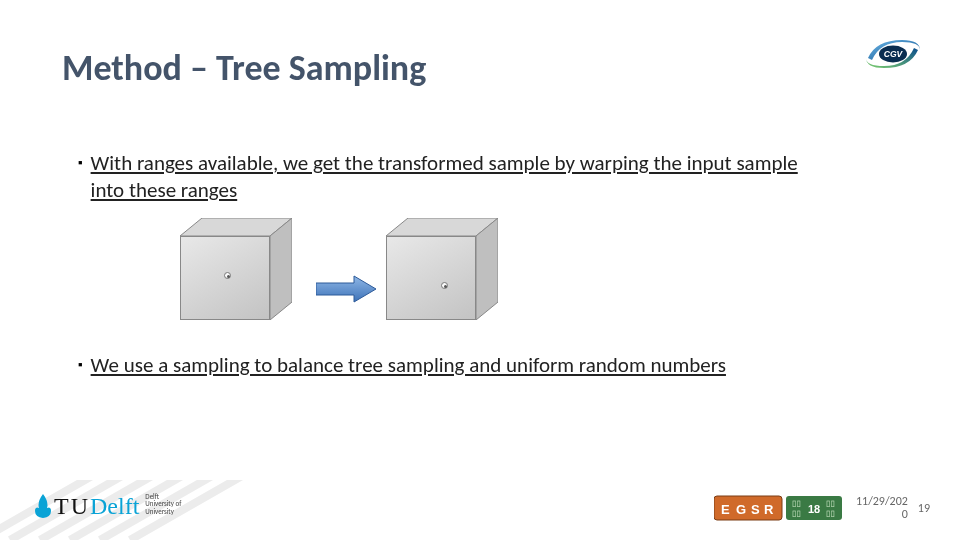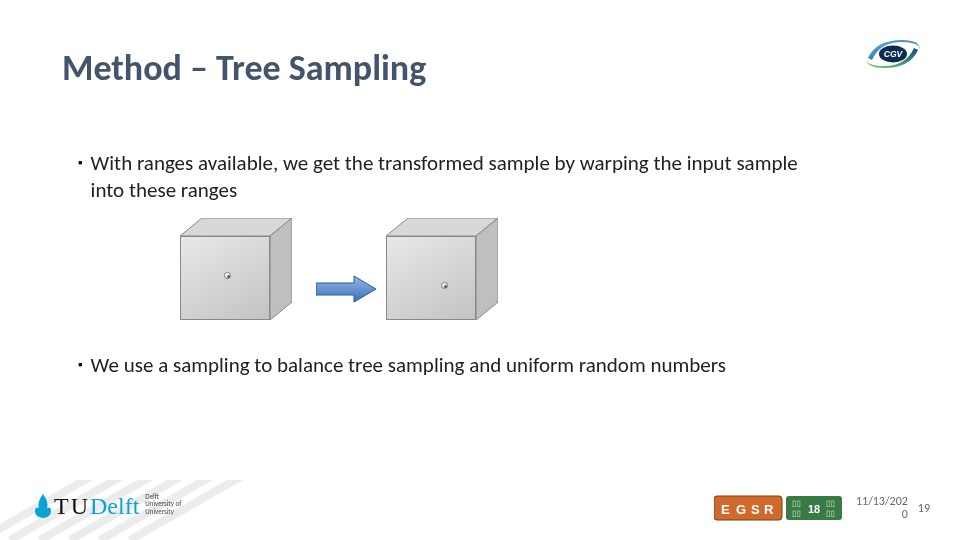--- a/index.html
+++ b/index.html
@@ -31,21 +31,21 @@
   color: #222;
   line-height: 1.3;
   display: flex;
 }
 .bullet .marker {
   font-size: 13px;
   margin-right: 8px;
   margin-top: 5px;
   color: #000;
 }
-.bullet .text { max-width: 730px; }
+.bullet .text { max-width: 730px; text-decoration: underline; }
 .b1 { top: 150px; }
 .b2 { top: 352px; }
 .diagram {
   position: absolute;
   top: 218px;
   left: 180px;
 }
 .cube-wrap {
   position: absolute;
   width: 130px;
@@ -241,17 +241,17 @@
       <text x="78" y="14">▯▯</text>
         <text x="78" y="24">▯▯</text>
       <text x="112" y="14">▯▯</text>
         <text x="112" y="24">▯▯</text>
     </g>
     <g fill="#fff" font-family="Arial Black, Arial" font-weight="900" font-size="11">
       <text x="100" y="21" text-anchor="middle">18</text>
     </g>
   </svg>
   <div class="date">
-    <div>11/13/202</div>
+    <div>11/29/202</div>
     <div>0</div>
   </div>
   <div class="pagenum">19</div>
 </div>
 
 </body></html>

